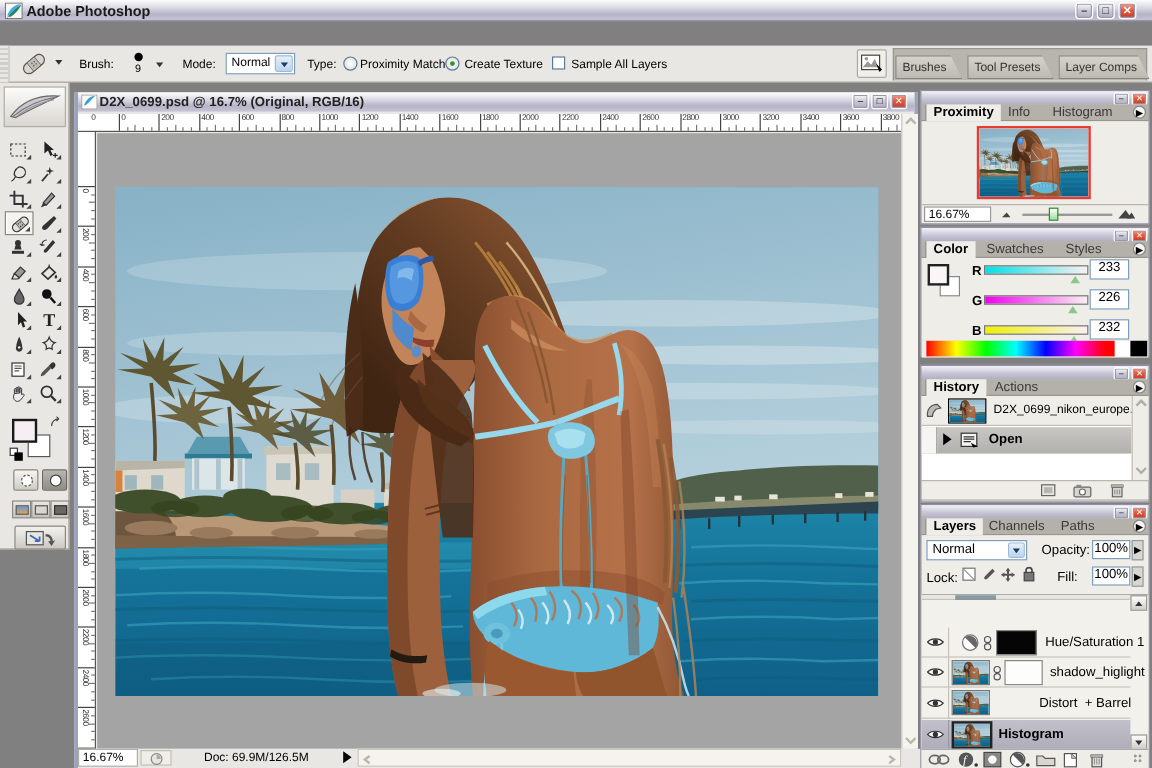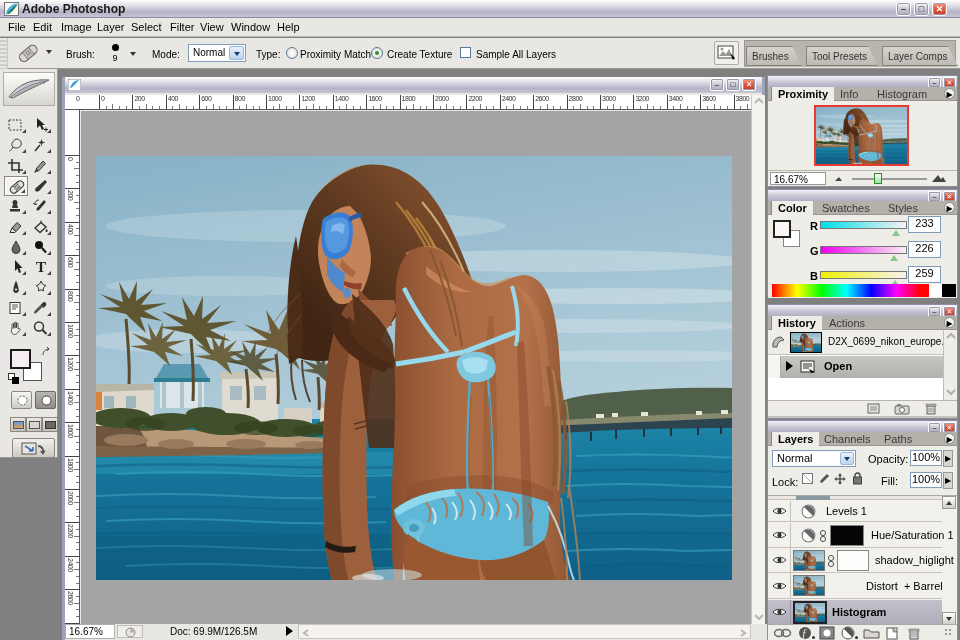--- a/index.html
+++ b/index.html
@@ -53,31 +53,20 @@
         <path d="M2 11 C4 5 8 2 13 1.5 C10 5 7 8 4 11 Z" fill="#48b0e0"></path>
         <path d="M3 12 C6 8 10 4 13.5 2.5 C11 7 8 10 5 12 Z" fill="#2c8a4a"></path>
         <path d="M2 12.5 C6 9 10 5 13.5 2" stroke="#1a6a9a" stroke-width="0.7" fill="none"></path>
       </svg>
     <span class="abs txt">Adobe Photoshop</span>
     <div class="wbtn abs" style="left:896px">–</div>
     <div class="wbtn abs" style="left:914px">□</div>
     <div class="wbtn abs close" style="left:932px">✕</div>
   </div>
 
-  <div id="menubar" class="abs">
-      <span style="left:8px">File</span>
-      <span style="left:33px">Edit</span>
-      <span style="left:61px">Image</span>
-      <span style="left:97px">Layer</span>
-      <span style="left:131px">Select</span>
-      <span style="left:170px">Filter</span>
-      <span style="left:200px">View</span>
-      <span style="left:231px">Window</span>
-      <span style="left:277px">Help</span>
-    </div>
 
   <div id="optbar" class="abs">
     <div class="abs" style="left:0;top:0;width:8px;height:31px;border-right:1px solid #c8c6be;background:repeating-linear-gradient(#e8e7e3 0 2px,#d0cec8 2px 4px);"></div>
 
     <svg class="abs" style="left:14px;top:3px" width="30" height="24" viewBox="0 0 30 24">
         <g transform="rotate(-40 14 12)">
           <rect x="4" y="8" width="20" height="9" rx="4.5" fill="#d8d6ce" stroke="#555"></rect>
           <rect x="10" y="8" width="8" height="9" fill="#c0beb4" stroke="#555" stroke-width="0.6"></rect>
           <circle cx="13" cy="11" r="0.7" fill="#666"></circle>
           <circle cx="15.5" cy="13.5" r="0.7" fill="#666"></circle>
@@ -326,20 +315,21 @@
         <path d="M17 4 C21 4 23 7 23 10 L25 9 L22 14 L19 10 L21 10 C21 7 19 6 17 6 Z" fill="#555"></path>
       </svg>
   </div>
 
   <div id="docwin" class="abs">
     <div id="doctitle" class="abs">
       <svg class="abs" style="left:3px;top:2px" width="13" height="12" viewBox="0 0 13 12">
           <rect width="13" height="12" fill="#fff" stroke="#888"></rect>
           <path d="M2 9 C4 3 8 1 11 1 C8 4 6 7 3 9 Z" fill="#3aa0d8"></path>
         </svg>
+      <span class="abs txt">D2X_0699.psd @ 16.7% (Original, RGB/16)</span>
       <div class="dbtn abs" style="left:645px">–</div>
       <div class="dbtn abs" style="left:661px">□</div>
       <div class="dbtn abs close" style="left:677px">✕</div>
     </div>
     <div id="hruler" class="abs">
         <div style="position:absolute;left:11px;top:0px;font-size:7px;color:#333;">0</div>
         <div style="position:absolute;left:36px;top:0px;font-size:7px;color:#333;letter-spacing:-0.5px;">0</div>
         <div style="position:absolute;left:34px;top:0;width:1px;height:14px;background:#444;"></div>
         <div style="position:absolute;left:40.68px;bottom:0;width:1px;height:3px;background:#777;"></div>
         <div style="position:absolute;left:47.36px;bottom:0;width:1px;height:5px;background:#777;"></div>
@@ -639,21 +629,21 @@
       <div class="abs" style="left:52px;top:6px;width:87px;height:8px;border:1px solid #777;background:linear-gradient(90deg,#00e0e8,#f8f0f2);"></div>
       <div class="abs" style="left:124px;top:15px;width:0;height:0;border-left:4px solid transparent;border-right:4px solid transparent;border-bottom:6px solid #8ac88a;"></div>
       <div class="valbox" style="left:140px;top:1px;width:33px;height:17px;">233</div>
       <span class="abs" style="left:42px;top:30px;font-weight:bold;">G</span>
       <div class="abs" style="left:52px;top:31px;width:87px;height:8px;border:1px solid #777;background:linear-gradient(90deg,#f000f0,#f8f0f2);"></div>
       <div class="abs" style="left:122px;top:40px;width:0;height:0;border-left:4px solid transparent;border-right:4px solid transparent;border-bottom:6px solid #8ac88a;"></div>
       <div class="valbox" style="left:140px;top:26px;width:33px;height:17px;">226</div>
       <span class="abs" style="left:42px;top:55px;font-weight:bold;">B</span>
       <div class="abs" style="left:52px;top:56px;width:87px;height:8px;border:1px solid #777;background:linear-gradient(90deg,#f0f000,#f8f0f2);"></div>
       <div class="abs" style="left:123px;top:65px;width:0;height:0;border-left:4px solid transparent;border-right:4px solid transparent;border-bottom:6px solid #8ac88a;"></div>
-      <div class="valbox" style="left:140px;top:51px;width:33px;height:17px;">259</div>
+      <div class="valbox" style="left:140px;top:51px;width:33px;height:17px;">232</div>
     </div>
     <div style="position:relative;height:14px;background:#eeede8;">
       <div class="abs" style="left:4px;top:0px;width:157px;height:13px;background:linear-gradient(90deg,red,#ff0,#0f0,#0ff,#00f,#f0f,#f00 95%);"></div>
       <div class="abs" style="left:161px;top:0px;width:13px;height:13px;background:#fff;"></div>
       <div class="abs" style="left:174px;top:0px;width:14px;height:13px;background:#000;"></div>
     </div>
   </div>
 
   <div class="panel" style="top:304px;height:115px;">
     <div class="ptitle">
@@ -745,32 +735,20 @@
           <rect x="1.5" y="5" width="8" height="7" fill="#777" stroke="#444"></rect>
           <path d="M3 5 V3.5 C3 2 4 1 5.5 1 C7 1 8 2 8 3.5 V5" fill="none" stroke="#444" stroke-width="1.4"></path>
         </svg>
       <span class="abs" style="left:113px;top:29px;">Fill:</span>
       <div class="valbox" style="left:142px;top:26px;width:32px;height:16px;">100%</div>
       <div class="abs" style="left:175px;top:26px;width:10px;height:17px;background:#d8d6d0;border:1px solid #999;font-size:8px;text-align:center;line-height:16px;">▶</div>
       <div id="layerlist" class="abs" style="left:0;top:49px;width:189px;height:129px;background:#f2f1ec;border-top:1px solid #aaa;font-size:11px;">
         <div class="abs" style="left:0;top:0;width:174px;height:4px;background:#e8e7e2;border-bottom:1px solid #c4c2ba;">
             <div class="abs" style="left:28px;top:0;width:34px;height:4px;background:#8899a0;"></div>
           </div>
-        <div class="abs" style="left:0;top:5px;width:174px;height:21px;border-bottom:1px solid #c4c2ba;">
-          <svg class="abs" style="left:4px;top:5px" width="15" height="10" viewBox="0 0 15 10">
-              <path d="M1 5 C4 1.5 11 1.5 14 5 C11 8.5 4 8.5 1 5 Z" fill="#fff" stroke="#333"></path>
-              <circle cx="7.5" cy="5" r="2.2" fill="#333"></circle>
-            </svg>
-          <div class="abs" style="left:22px;top:0;width:1px;height:21px;background:#c4c2ba;"></div>
-          <svg class="abs" style="left:33px;top:3px" width="15" height="15" viewBox="0 0 14 14">
-              <circle cx="7" cy="7" r="6" fill="#fff" stroke="#777"></circle>
-              <path d="M2.8 2.8 A6 6 0 0 1 11.2 11.2 Z" fill="#666"></path>
-            </svg>
-          <span class="abs" style="left:58px;top:4px;">Levels 1</span>
-        </div>
         <div class="abs" style="left:0;top:27px;width:174px;height:25px;border-bottom:1px solid #c4c2ba;">
           <svg class="abs" style="left:4px;top:7px" width="15" height="10" viewBox="0 0 15 10">
               <path d="M1 5 C4 1.5 11 1.5 14 5 C11 8.5 4 8.5 1 5 Z" fill="#fff" stroke="#333"></path>
               <circle cx="7.5" cy="5" r="2.2" fill="#333"></circle>
             </svg>
           <div class="abs" style="left:22px;top:0;width:1px;height:25px;background:#c4c2ba;"></div>
           <svg class="abs" style="left:33px;top:5px" width="15" height="15" viewBox="0 0 14 14">
               <circle cx="7" cy="7" r="6" fill="#fff" stroke="#777"></circle>
               <path d="M2.8 2.8 A6 6 0 0 1 11.2 11.2 Z" fill="#666"></path>
             </svg>

